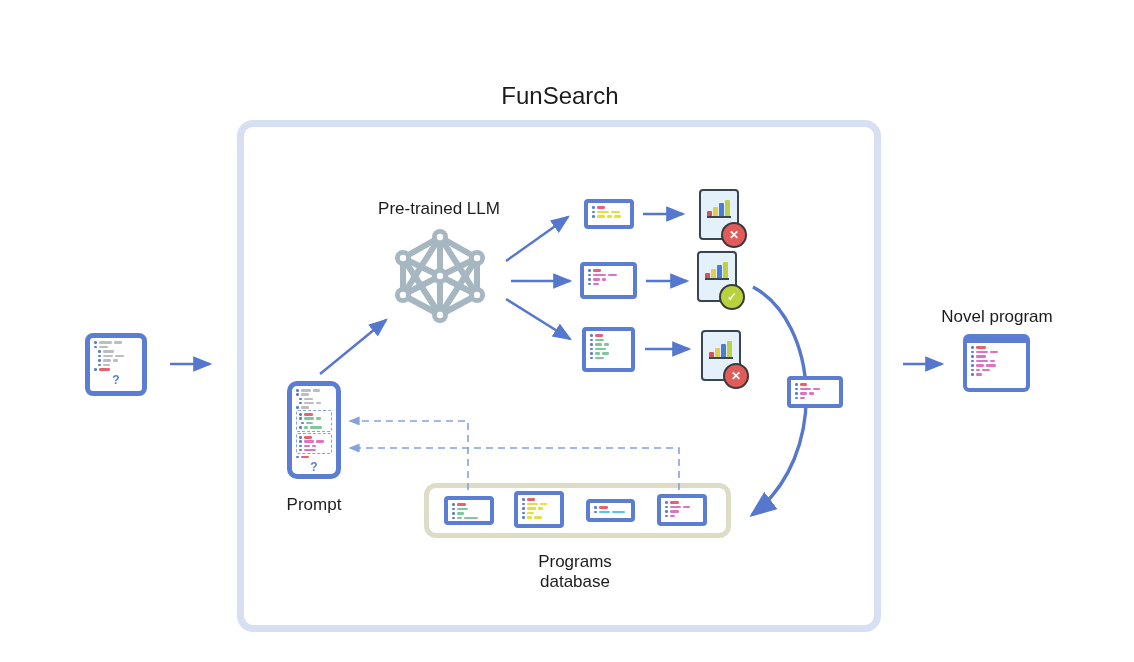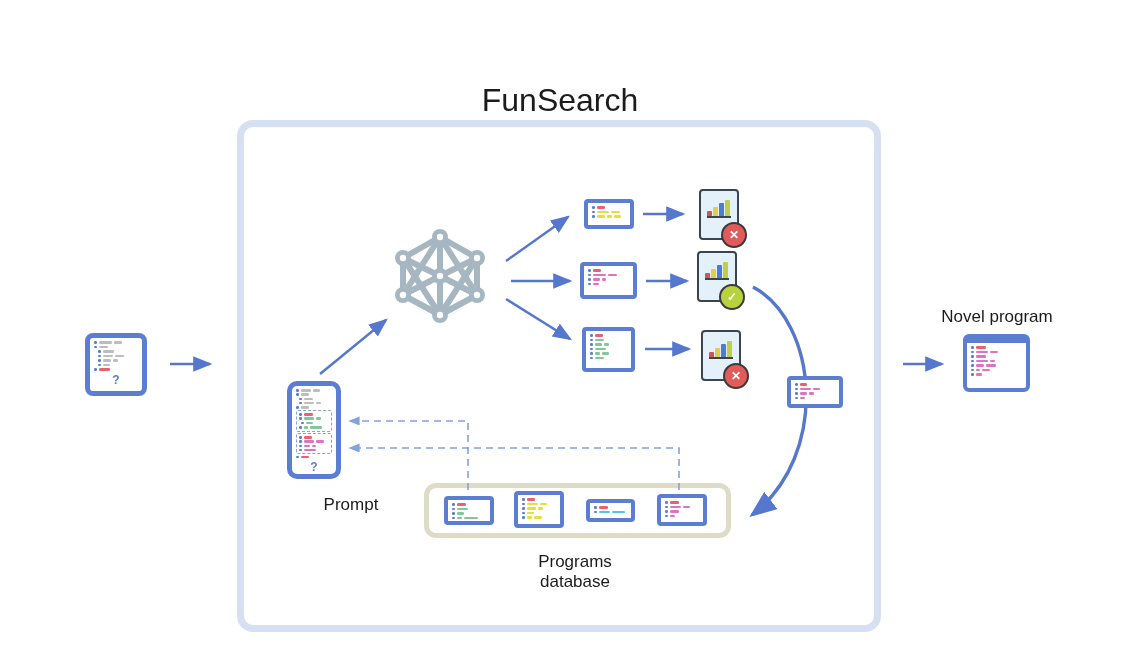--- a/index.html
+++ b/index.html
@@ -4,21 +4,21 @@
 <style>
   :root{
     --accent-blue:#5b7ed2; --arrow-blue:#5577cd; --dashed-blue:#85a2dd;
     --outer-border:#d7dff3; --db-border:#dddcc6; --doc-outline:#39464f;
     --doc-fill:#e4f1fb; --nn-gray:#a6b7c1; --text:#1c1c1c;
   }
   html,body{margin:0;padding:0;background:#fff;}
   .stage{position:relative;width:1134px;height:662px;background:#fff;
          font-family:"Liberation Sans",sans-serif;color:var(--text);overflow:hidden;}
   .lbl{position:absolute;font-size:17px;text-align:center;line-height:1.2;}
-  .title{position:absolute;top:82px;left:0;width:1120px;text-align:center;font-size:32px;}
+  .title{position:absolute;top:82px;left:0;width:1120px;text-align:center;font-size:24px;}
   .outer-box{position:absolute;left:237px;top:120px;width:644px;height:512px;
              border:7px solid var(--outer-border);border-radius:16px;box-sizing:border-box;background:#fff;}
   .overlay{position:absolute;left:0;top:0;width:1134px;height:662px;pointer-events:none;}
   .arrow{stroke:var(--arrow-blue);stroke-width:2.4;fill:none;}
   .curve{stroke:var(--arrow-blue);stroke-width:3.4;fill:none;}
   .dashln{stroke:var(--dashed-blue);stroke-width:1.6;fill:none;stroke-dasharray:7 5;}
   .nn{position:absolute;left:385px;top:225px;width:110px;height:100px;}
   .nn line{stroke:var(--nn-gray);stroke-width:6;stroke-linecap:round;}
   .nn circle.o{fill:var(--nn-gray);} .nn circle.i{fill:#fff;}
   .code-card{position:absolute;background:#fff;border:4px solid var(--accent-blue);
@@ -106,20 +106,21 @@
         <span class="dot" style="background: rgb(91, 126, 210);"></span>
         <span class="seg" style="width: 7px; background: rgb(189, 189, 189);"></span>
       </div>
       <div class="code-row">
         <span class="dot" style="background: rgb(91, 126, 210);"></span>
         <span class="seg" style="width: 11px; background: rgb(231, 98, 110);"></span>
       </div>
       <div class="q-row">?</div>
     </div>
 
+  <div class="lbl" style="left:339px;top:199px;width:200px;">Pre-trained LLM</div>
   <svg class="nn" viewBox="0 0 110 100">
     <line x1="55" y1="12" x2="18" y2="33"></line>
       <line x1="55" y1="12" x2="92" y2="33"></line>
     <line x1="18" y1="33" x2="18" y2="70"></line>
       <line x1="92" y1="33" x2="92" y2="70"></line>
     <line x1="18" y1="70" x2="55" y2="90"></line>
       <line x1="92" y1="70" x2="55" y2="90"></line>
     <line x1="55" y1="51" x2="55" y2="12"></line>
       <line x1="55" y1="51" x2="18" y2="33"></line>
     <line x1="55" y1="51" x2="92" y2="33"></line>
@@ -214,21 +215,21 @@
         </div>
       </div>
       <div class="sec">
         <div class="code-row">
           <span class="dot" style="background: rgb(91, 126, 210);"></span>
           <span class="seg" style="width: 8px; background: rgb(231, 98, 110);"></span>
         </div>
       </div>
       <div class="q-row">?</div>
     </div>
-  <div class="lbl" style="left:244px;top:495px;width:140px;padding-left:37px;">Prompt</div>
+  <div class="lbl" style="left:244px;top:495px;width:140px;">Prompt</div>
 
   <div class="code-card" style="left:584px;top:199px;width:50px;height:30px;">
       <div class="code-row">
         <span class="dot" style="background: rgb(91, 126, 210);"></span>
         <span class="seg" style="width: 8px; background: rgb(231, 98, 110);"></span>
       </div>
       <div class="code-row">
         <span class="dot" style="background: rgb(91, 126, 210);"></span>
         <span class="seg" style="width: 12px; background: rgb(228, 222, 62);"></span>
         <span class="seg" style="width: 9px; background: rgb(228, 222, 62);"></span>

